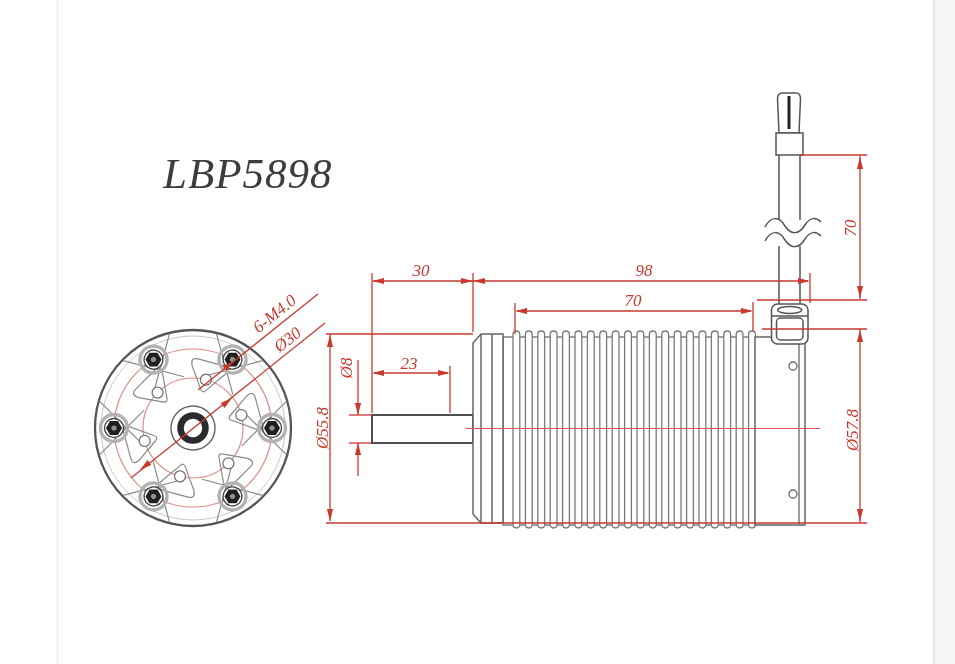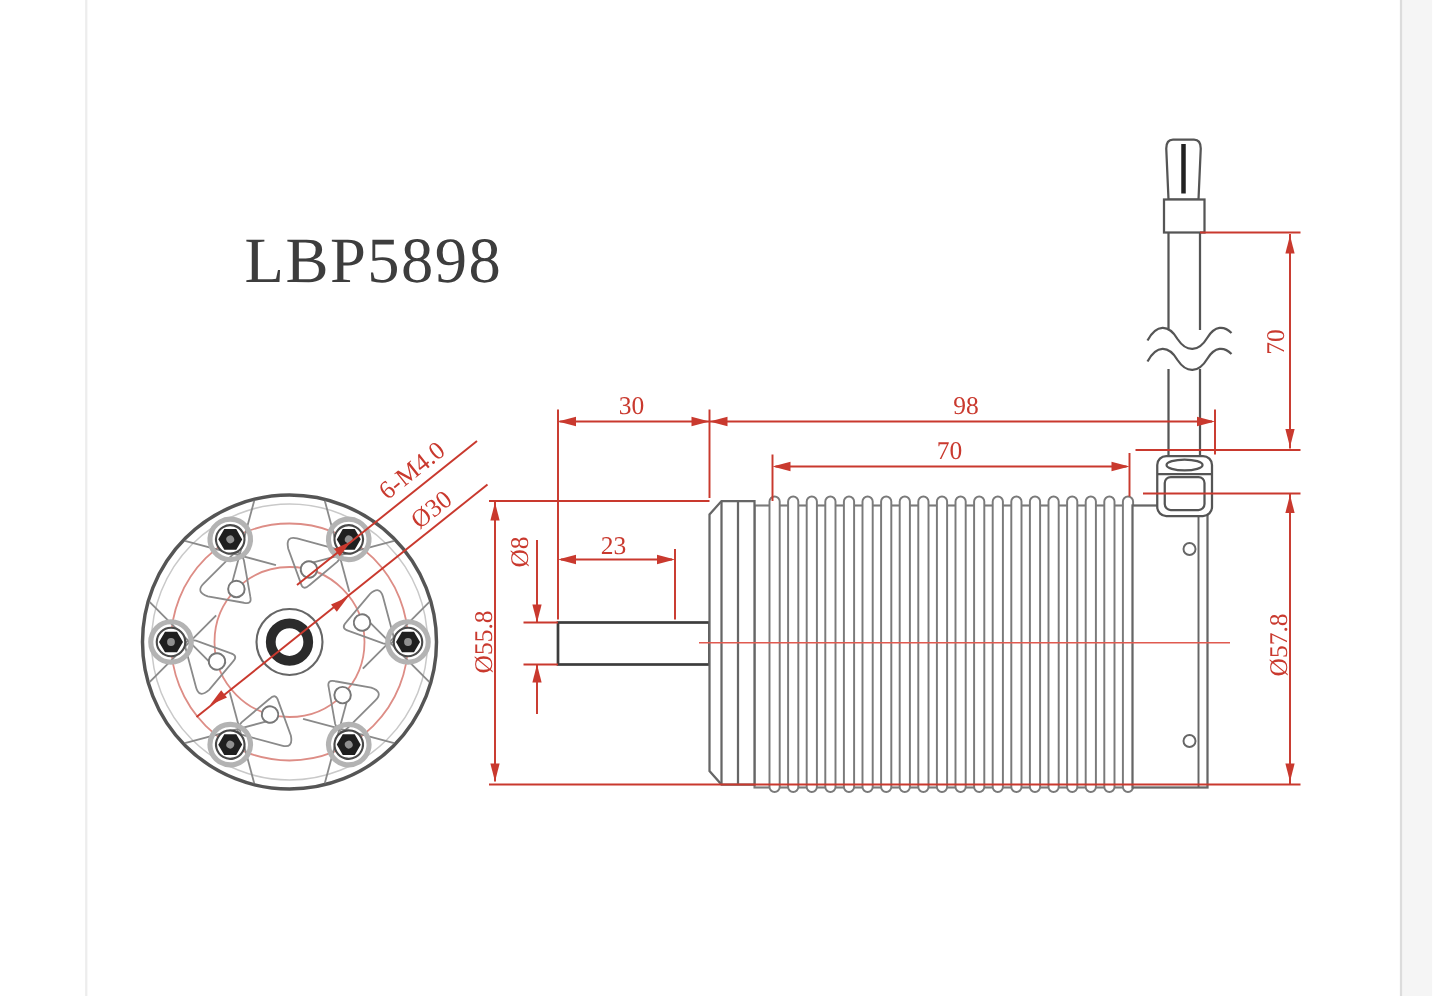--- a/index.html
+++ b/index.html
@@ -1,17 +1,17 @@
 <!DOCTYPE html>
 <html><head>
 <meta charset="utf-8">
 <style>
   html,body{margin:0;padding:0;background:#ffffff;}
   .canvas{position:relative;width:955px;height:664px;background:#ffffff;overflow:hidden;
-          font-family:"Liberation Serif", serif;}
+          font-family:"Liberation Serif", serif;font-style:italic;}
   svg{position:absolute;left:0;top:0;}
   .dimtext{font-family:"Liberation Serif", serif;font-size:17px;fill:#c9392e;}
   .titletext{font-family:"Liberation Serif", serif;font-size:43px;fill:#3d3d3d;letter-spacing:1px;}
 </style>
 </head>
 <body>
 
 <div class="canvas">
 <svg width="955" height="664" viewBox="0 0 955 664">
 

